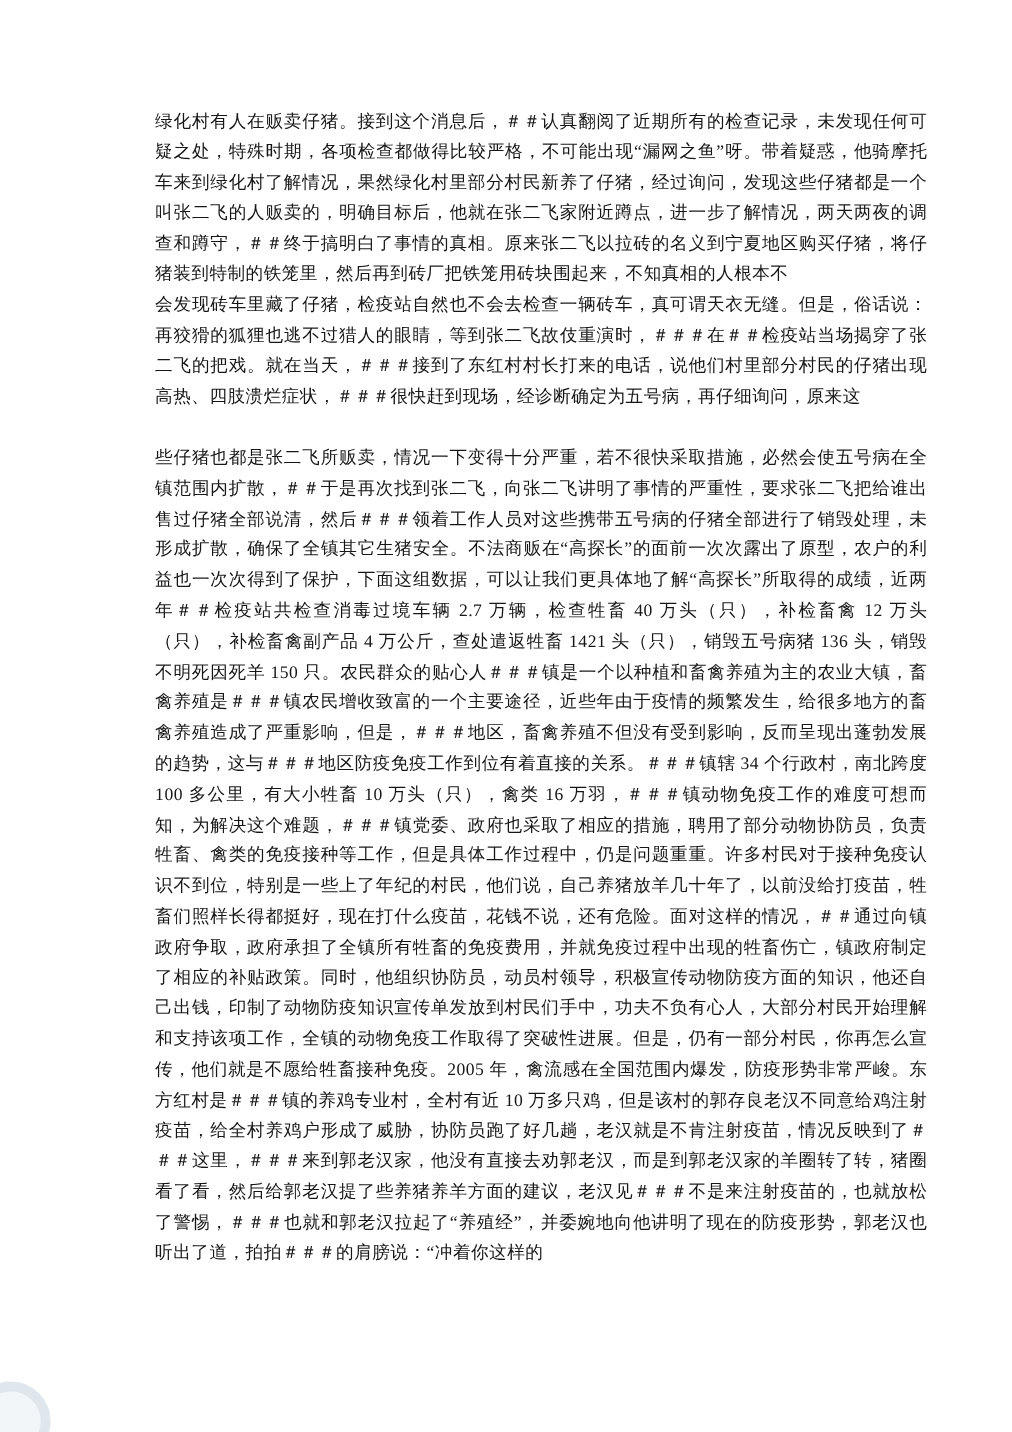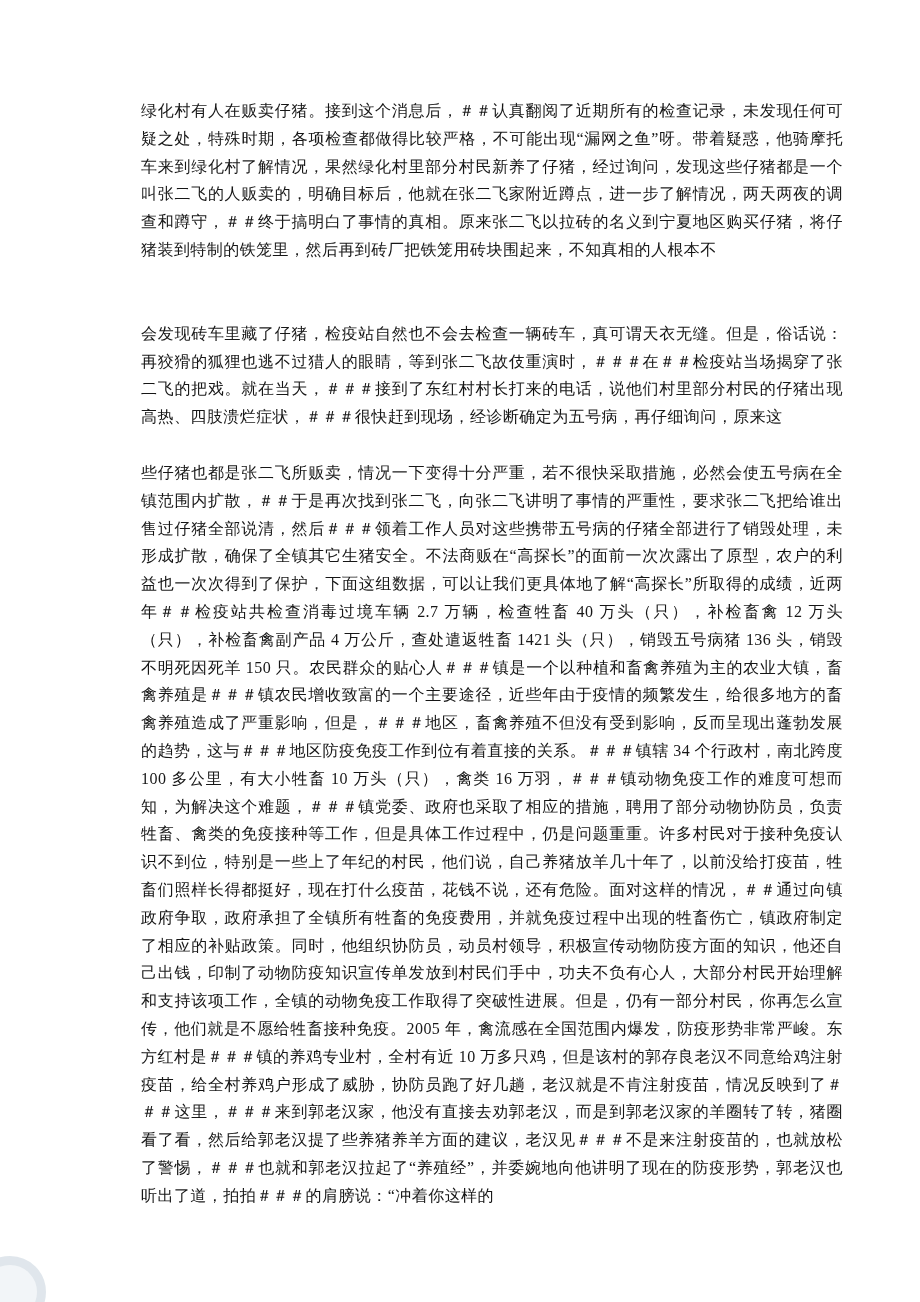--- a/index.html
+++ b/index.html
@@ -22,21 +22,21 @@
     padding: 97px 77px 0 141px;
   }
   .para {
     font-size: 16px;
     line-height: 27.8px;
     letter-spacing: 0.45px;
     text-align: justify;
     text-justify: inter-ideograph;
     word-break: break-all;
   }
-  .para-2 { margin-top: 56px; }
+  .para-2 { }
   .para-3 { margin-top: 28px; }
   .watermark {
     position: absolute;
     left: -26px;
     bottom: -26px;
     width: 72px;
     height: 72px;
     border-radius: 50%;
     border: 9px solid #c7d3dd;
     background: #e9eef3;

